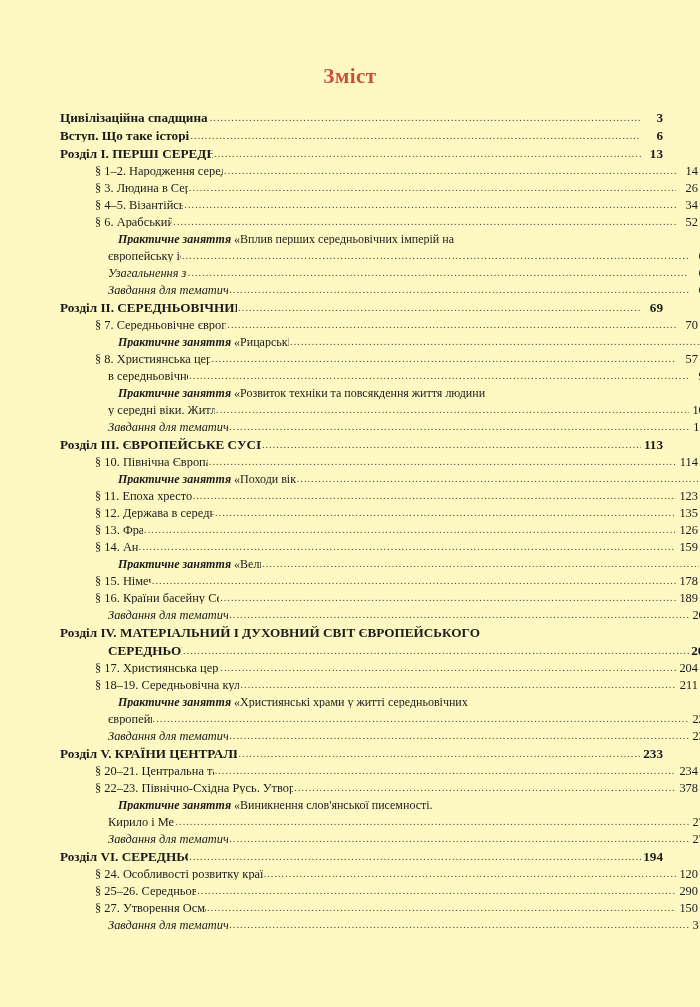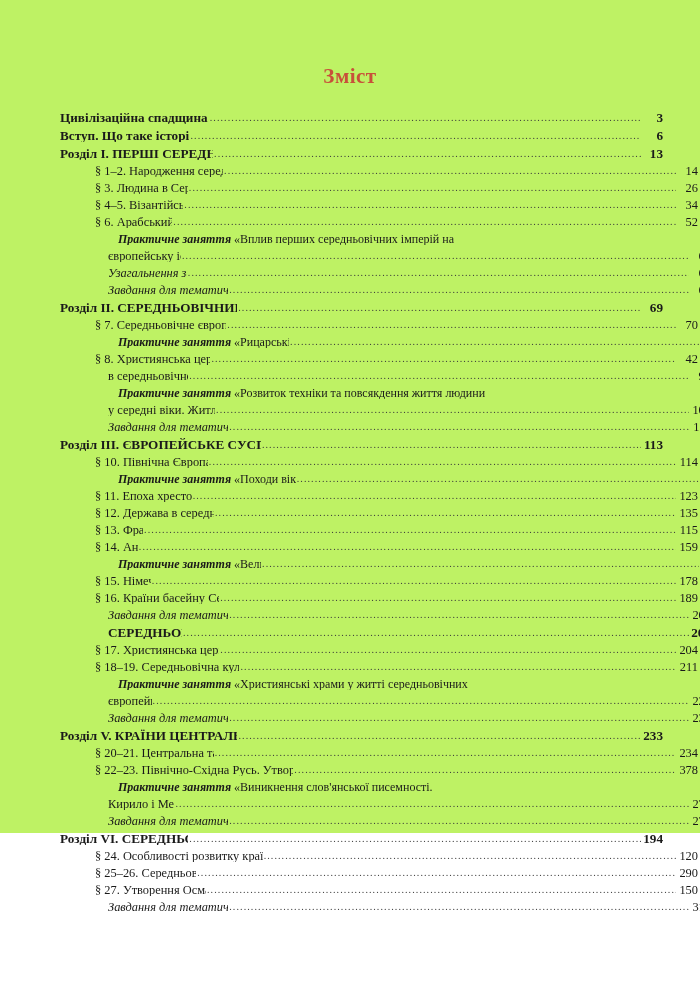--- a/index.html
+++ b/index.html
@@ -10,25 +10,25 @@
   body {
     width: 700px;
     height: 1007px;
     font-family: "Liberation Serif", "DejaVu Serif", serif;
     color: #1a1a1a;
     overflow: hidden;
     position: relative;
   }
   .page {
     width: 700px;
-    height: 833px;
+    height: 1007px;
     box-sizing: border-box;
     padding: 0;
     position: relative;
-    background: #bef264;
+    background: #fef9c3;
   }
   .toc-title {
     text-align: center;
     color: #c8503a;
     font-size: 21px;
     font-weight: bold;
     letter-spacing: 0.5px;
     padding-top: 66px;
     padding-bottom: 0;
     line-height: 1;
@@ -218,21 +218,21 @@
         <span class="toc-page">70</span>
       </li>
       <li class="toc-row lvl-practice">
         <span class="toc-label"><span class="practice-kw">Практичне заняття</span><span> «Рицарські традиції. Замки. Життя селян»</span></span>
         <span class="leader">............................................................................................................................................................................................................................</span>
         <span class="toc-page">84</span>
       </li>
       <li class="toc-row lvl-section">
         <span class="toc-label">§ 8. Християнська церква в V—XI ст.</span>
         <span class="leader">............................................................................................................................................................................................................................</span>
-        <span class="toc-page">42</span>
+        <span class="toc-page">57</span>
       </li>
       <li class="toc-row lvl-cont">
         <span class="toc-label">в середньовічному місті</span>
         <span class="leader">............................................................................................................................................................................................................................</span>
         <span class="toc-page">93</span>
       </li>
       <li class="toc-row lvl-practice nopage">
         <span class="toc-label"><span class="practice-kw">Практичне заняття</span><span> «Розвиток техніки та повсякдення життя людини</span></span>
         <span class="toc-page"></span>
       </li>
@@ -267,21 +267,21 @@
         <span class="toc-page">123</span>
       </li>
       <li class="toc-row lvl-section">
         <span class="toc-label">§ 12. Держава в середньовічній Європі</span>
         <span class="leader">............................................................................................................................................................................................................................</span>
         <span class="toc-page">135</span>
       </li>
       <li class="toc-row lvl-section">
         <span class="toc-label">§ 13. Франція</span>
         <span class="leader">............................................................................................................................................................................................................................</span>
-        <span class="toc-page">115</span>
+        <span class="toc-page">126</span>
       </li>
       <li class="toc-row lvl-section">
         <span class="toc-label">§ 14. Англія</span>
         <span class="leader">............................................................................................................................................................................................................................</span>
         <span class="toc-page">159</span>
       </li>
       <li class="toc-row lvl-practice">
         <span class="toc-label"><span class="practice-kw">Практичне заняття</span><span> «Велика хартія вольностей»</span></span>
         <span class="leader">............................................................................................................................................................................................................................</span>
         <span class="toc-page">175</span>
@@ -294,20 +294,24 @@
       <li class="toc-row lvl-section">
         <span class="toc-label">§ 16. Країни басейну Середземного моря</span>
         <span class="leader">............................................................................................................................................................................................................................</span>
         <span class="toc-page">189</span>
       </li>
       <li class="toc-row lvl-sub">
         <span class="toc-label">Завдання для тематичного оцінювання</span>
         <span class="leader">............................................................................................................................................................................................................................</span>
         <span class="toc-page">200</span>
       </li>
+      <li class="toc-row lvl-part nopage">
+        <span class="toc-label">Розділ IV. МАТЕРІАЛЬНИЙ І ДУХОВНИЙ СВІТ ЄВРОПЕЙСЬКОГО</span>
+        <span class="toc-page"></span>
+      </li>
       <li class="toc-row lvl-partcont">
         <span class="toc-label">СЕРЕДНЬОВІЧЧЯ</span>
         <span class="leader">............................................................................................................................................................................................................................</span>
         <span class="toc-page">203</span>
       </li>
       <li class="toc-row lvl-section">
         <span class="toc-label">§ 17. Християнська церква у XII—XV ст.</span>
         <span class="leader">............................................................................................................................................................................................................................</span>
         <span class="toc-page">204</span>
       </li>

